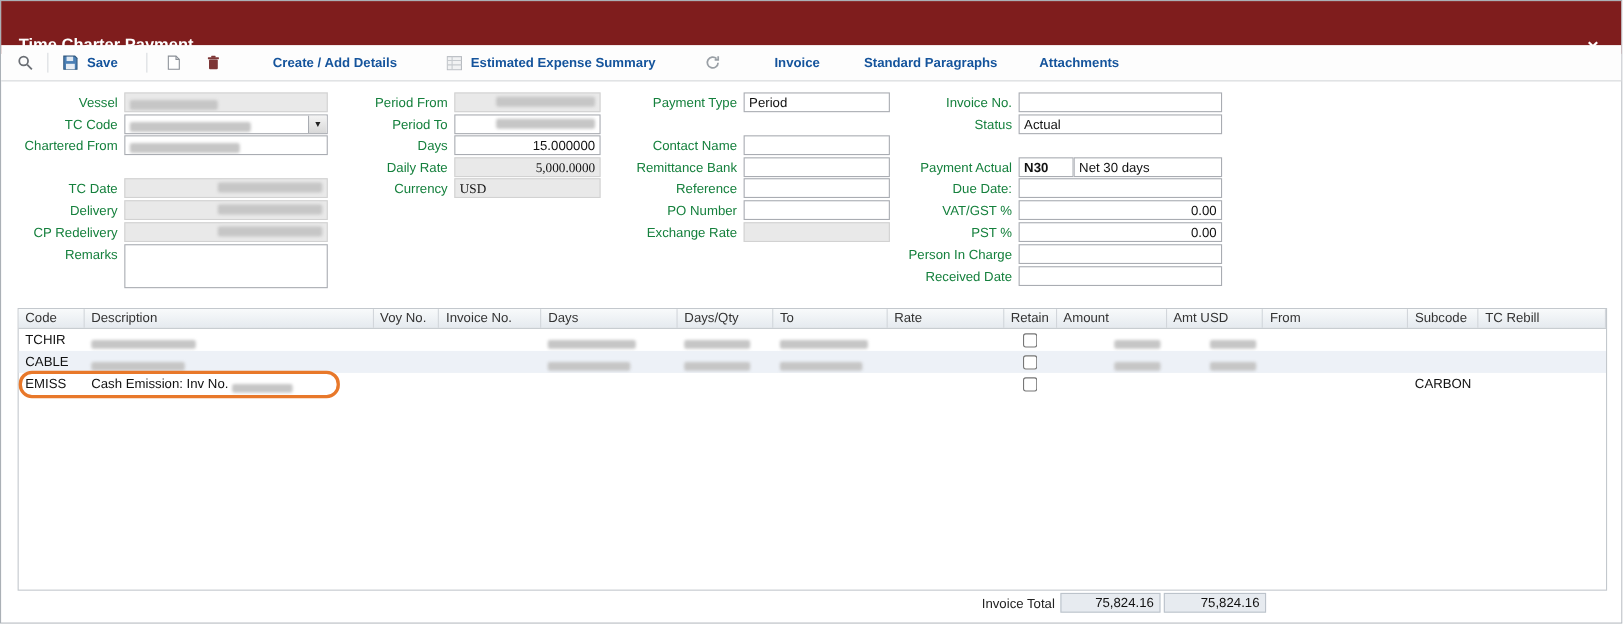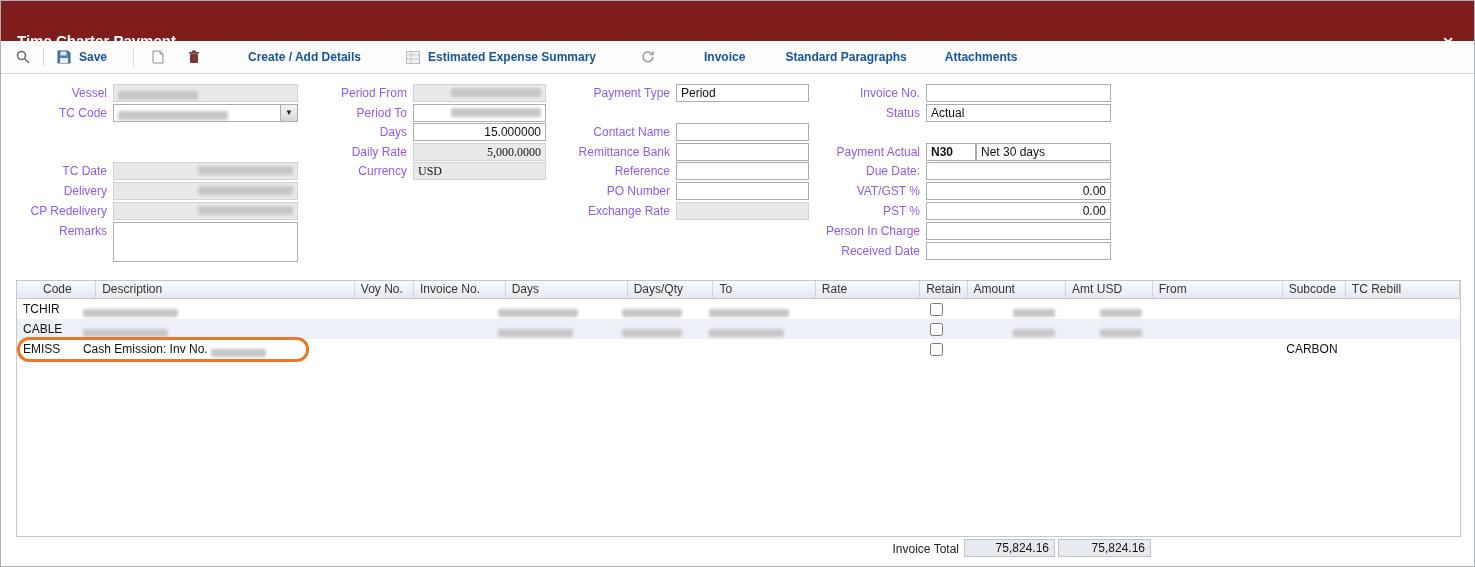--- a/index.html
+++ b/index.html
@@ -14,35 +14,35 @@
 
   
   .toolbar { position:absolute; left:0; top:40px; width:100%; height:33px; background:#fdfdfd; border-bottom:1px solid #d4d7da; display:flex; align-items:center; }
   .tb-sep { width:1px; height:18px; background:#d8dbde; }
   .tb-ico { display:inline-flex; align-items:center; justify-content:center; width:20px; height:20px; cursor:pointer; }
   .tb-lbl { color:#15549c; font-size:12px; font-weight:bold; cursor:pointer; white-space:nowrap; }
   .tb-group { display:flex; align-items:center; gap:5px; cursor:pointer; }
 
   
   .frow { position:absolute; display:flex; align-items:flex-start; }
-  .flabel { font-size:12px; color:#8b5cf6; text-align:right; padding-right:6px; padding-top:2px; white-space:nowrap; }
+  .flabel { font-size:12px; color:#15803d; text-align:right; padding-right:6px; padding-top:2px; white-space:nowrap; }
   .lw92 { width:97px; } .lw120 { width:120px; } .lw135 { width:135px; }
   .fbox { position:relative; border:1px solid #a9acb2; background:#fff; height:18px; font-size:12px; line-height:16px; padding:0 4px; color:#111; overflow:hidden; }
   .fbox.disabled { background:#e9e9e9; border-color:#d2d2d2;font-family:Liberation Serif, serif; }
   .w183 { width:185px; } .w131 { width:133px; } .w46 { width:50px;font-weight:bold; } .w129 { width:135px; }
   .num { text-align:right; }
   .tall { height:40px; }
   .redact { display:inline-block; height:9px; background:#c6c6c6; border-radius:2px; filter:blur(1.5px); vertical-align:middle; margin-top:3px; }
   .fbox .redact { width:70%; }
   .combo { padding-right:18px; }
   .dd-btn { position:absolute; right:0; top:0; width:17px; height:16px; background:linear-gradient(#f4f4f4,#d8d8d8); border-left:1px solid #a9acb2; font-size:8px; color:#222; display:flex; align-items:center; justify-content:center; cursor:pointer; }
 
   
   .grid { position:absolute; left:15px; top:279px; width:1445px; height:257px; border:1px solid #c3c8cd; background:#fff; }
-  .thead { display:flex; height:18px; background:linear-gradient(#f8fafb,#e5eaef); border-bottom:1px solid #c3c8cd;padding-left:20px; }
+  .thead { display:flex; height:18px; background:linear-gradient(#f8fafb,#e5eaef); border-bottom:1px solid #c3c8cd; }
   .th { font-size:12px; color:#333; padding:1px 6px; border-right:1px solid #d2d6db; white-space:nowrap; overflow:hidden; }
   .trow { display:flex; height:20px; align-items:center; }
   .trow.alt { background:#edf1f7; }
   .td { font-size:12px; color:#111; padding:0 6px; white-space:nowrap; overflow:hidden; height:20px; line-height:20px; }
   .c0{width:60px}.c1{width:263px}.c2{width:60px}.c3{width:93px}.c4{width:124px}.c5{width:87px}.c6{width:104px}
   .c7{width:106px}.c8{width:48px;display:flex;align-items:center;justify-content:center}.c9{width:100px}.c10{width:88px}
   .c11{width:132px}.c12{width:64px}.c13{width:116px}
   .right { text-align:right; }
   .td .redact { height:8px; margin-top:6px; }
   input[type=checkbox] { width:13px; height:13px; margin:0; }
@@ -120,20 +120,24 @@
     <span class="tb-lbl" style="margin-left:38px">Attachments</span>
   </div>
 
   <div class="frow" style="left:15px;top:83px">
     <span class="flabel lw92">Vessel</span>
     <span class="fbox w183 disabled"><i class="redact" style="width:80px"></i></span>
   </div>
   <div class="frow" style="left:15px;top:103px">
     <span class="flabel lw92">TC Code</span>
     <span class="fbox w183 combo"><i class="redact" style="width:110px"></i><span class="dd-btn">▼</span></span>
+  </div>
+  <div class="frow" style="left:15px;top:122px">
+    <span class="flabel lw92">Chartered From</span>
+    <span class="fbox w183"><i class="redact" style="width:100px"></i></span>
   </div>
   <div class="frow" style="left:15px;top:161px">
     <span class="flabel lw92">TC Date</span>
     <span class="fbox w183 disabled">
         <i class="redact" style="width:95px;float:right"></i>
       </span>
   </div>
   <div class="frow" style="left:15px;top:181px">
     <span class="flabel lw92">Delivery</span>
     <span class="fbox w183 disabled">

